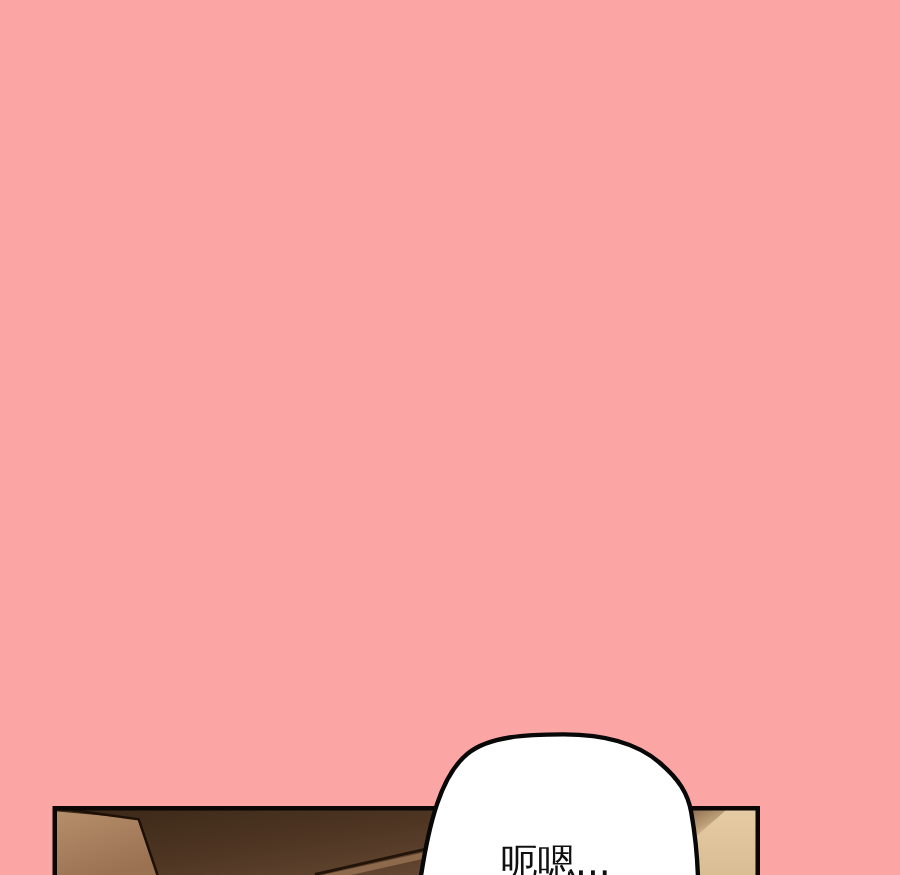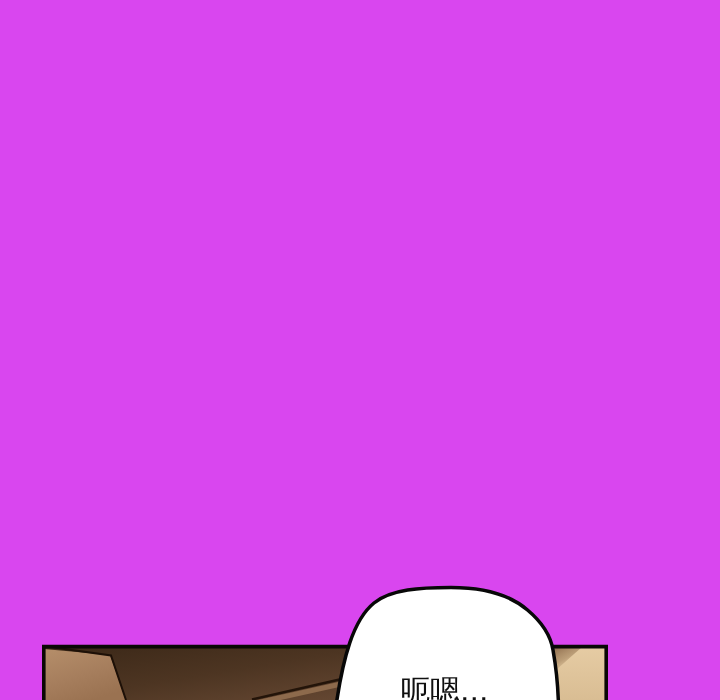--- a/index.html
+++ b/index.html
@@ -5,21 +5,21 @@
   html, body {
     margin: 0;
     padding: 0;
     background: #ffffff;
     font-family: "DejaVu Sans", "Liberation Sans", sans-serif;
   }
   .comic-page {
     position: relative;
     width: 720px;
     height: 700px;
-    background: #d946ef;
+    background: #fca5a5;
     overflow: hidden;
   }
   .scene-svg {
     position: absolute;
     left: 0;
     top: 0;
     width: 720px;
     height: 700px;
     display: block;
   }

